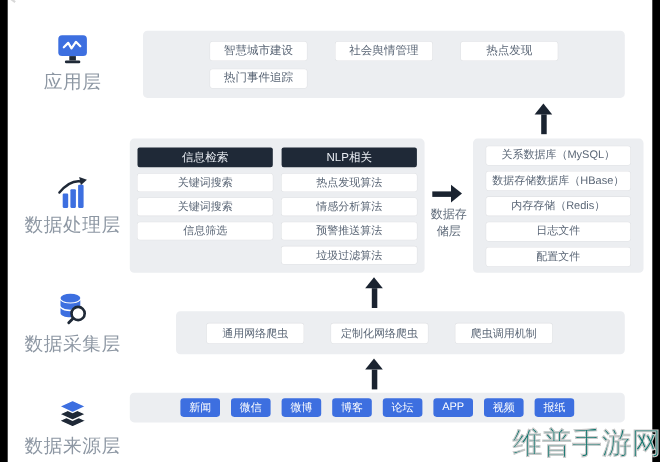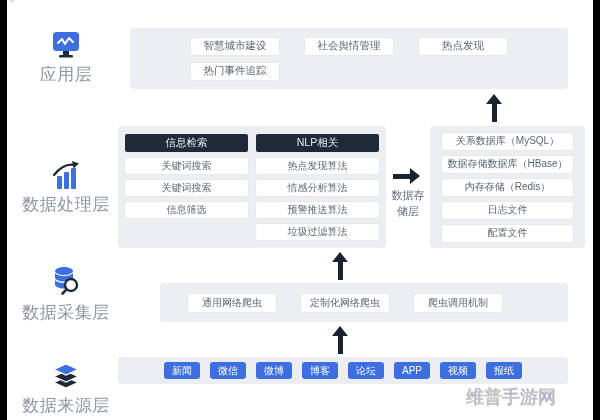--- a/index.html
+++ b/index.html
@@ -46,22 +46,22 @@
     display:flex;align-items:center;justify-content:center;font-size:10px;white-space:nowrap;}
 
   
   .arrow-up{position:absolute;width:16px;display:flex;flex-direction:column;align-items:center;}
   .arrow-up .ah{width:0;height:0;border:8px solid transparent;border-top:none;border-bottom:10px solid var(--arrow);}
   .arrow-up .as{width:5px;height:18px;background:var(--arrow);}
   .arrow-right{position:absolute;display:flex;align-items:center;}
   .arrow-right .as{width:17px;height:5px;background:var(--arrow);}
   .arrow-right .ah{width:0;height:0;border:8px solid transparent;border-right:none;border-left:10px solid var(--arrow);}
 
-  .watermark{position:absolute;left:466px;top:385px;font-size:18px;letter-spacing:0;
-    color:#8b5cf6;-webkit-text-stroke:1px #c9c9c9;white-space:nowrap;}
+  .watermark{position:absolute;left:466px;top:385px;font-size:27px;letter-spacing:0;
+    color:#0f766e;-webkit-text-stroke:1px #c9c9c9;white-space:nowrap;}
   i{font-style:normal;}
 </style>
 </head>
 <body>
 
 <div class="stage" style="--accent-blue: #3d6fe0; --dark: #1f2937; --panel: #eceef1; --arrow: #1a2330; --box-text: #5a6676; --label-text: #8d97a3;">
   <div class="edge left"></div>
   <div class="edge right"></div>
   <div class="scratch"></div>
 

